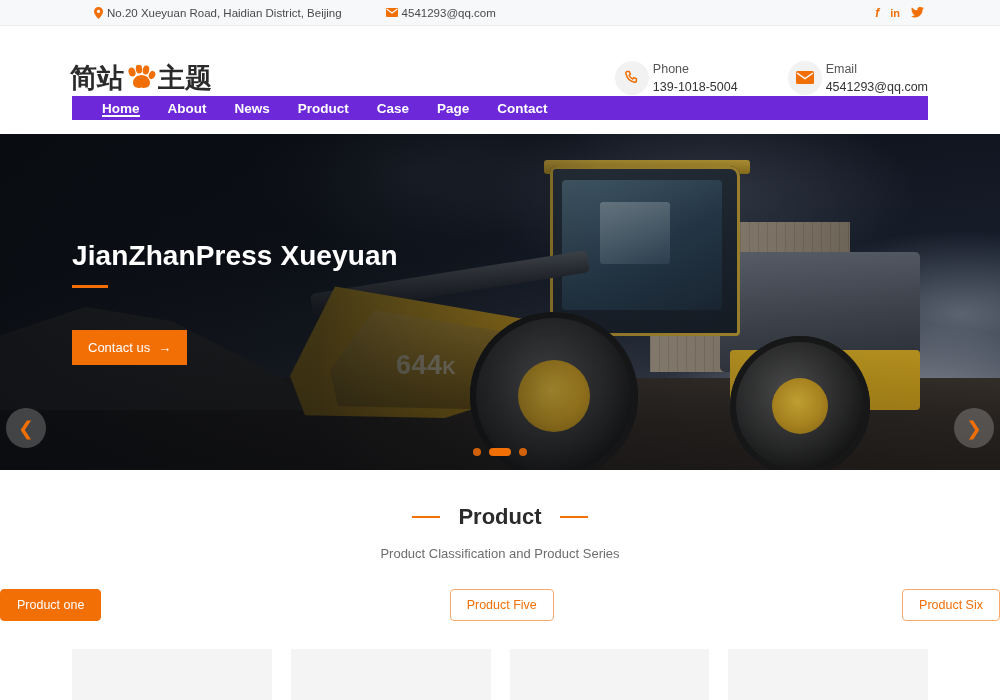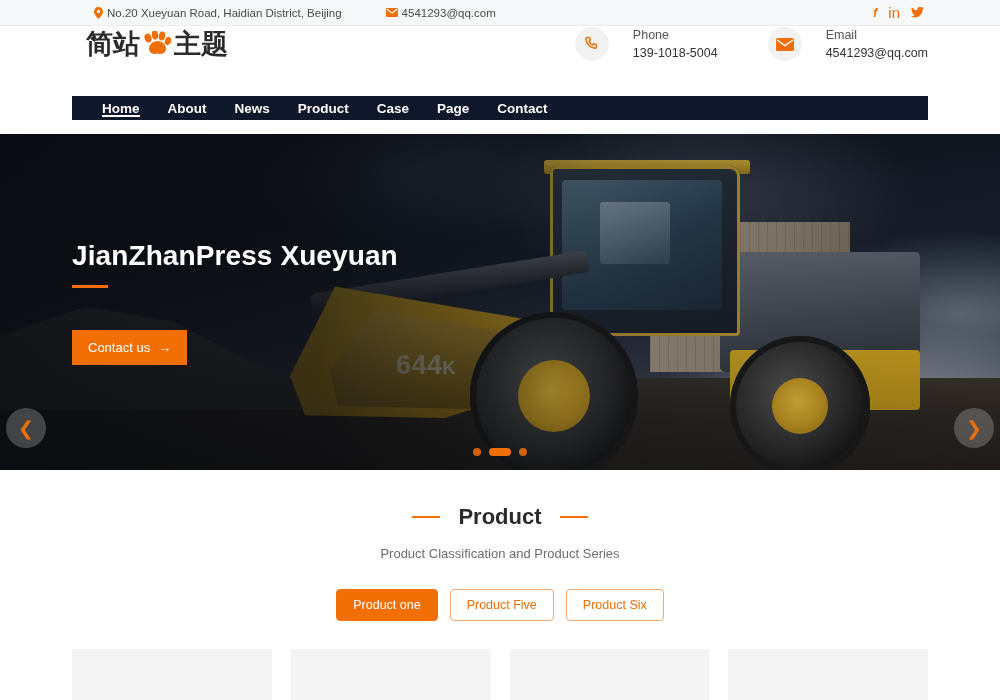--- a/index.html
+++ b/index.html
@@ -26,41 +26,40 @@
   .tb-ico{ color:#f26f06; display:inline-flex; align-items:center; }
   .tb-spacer{ flex:1; }
   .socials{ display:flex; align-items:center; gap:11px; padding-right:60px;}
   .socials span{ color:#f26f06; font-size:12px; display:inline-flex; align-items:center;}
 
   
   .header{
     height:70px;
     background:#fff;
     display:flex;
-    align-items:flex-start;
+    align-items:flex-end;
     padding:0 70px;
-    margin-left:16px;
   }
   .logo{ display:flex; align-items:center; font-size:27px; font-weight:600; color:#2b2b2b; letter-spacing:0px;}
   .logo .paw{ margin:0 2px; display:inline-flex; align-items:center;}
   .header-spacer{ flex:1; }
   .contact-group{ display:flex; align-items:center; gap:50px; padding-right:2px;}
-  .contact-item{ display:flex; align-items:center; gap:24px;}
+  .contact-item{ display:flex; align-items:center; gap:4px;}
   .c-circle{
     width:34px;height:34px;border-radius:50%;
     background:#f2f2f2;display:flex;align-items:center;justify-content:center;
   }
   .c-text .c-label{ font-size:12.5px; color:#555; line-height:1.45;}
   .c-text .c-value{ font-size:12.5px; color:#333; line-height:1.45;}
 
   
   .navwrap{ position:relative; height:38px; }
   .nav{
     position:absolute; left:72px; right:72px; top:0; height:24px;
-    background:#0f172a;
+    background:#6d28d9;
     display:flex; align-items:center;
     padding-left:16px; padding-right:16px;
   }
   .nav-items{ display:flex; align-items:center; height:100%; }
   .nav-item{
     position:relative;
     color:#fff; font-size:13.5px; font-weight:bold;
     padding:0 14px; height:100%;
     display:flex;align-items:center;
     cursor:pointer; white-space:nowrap;
@@ -222,21 +221,21 @@
   .dot{ width:8px;height:8px;border-radius:50%;background:#f26f06;opacity:.85;cursor:pointer;}
   .dot.active{ width:22px; border-radius:5px; opacity:1;}
 
   
   .section{ padding-top:34px; background:#fff;}
   .sec-head{ display:flex; align-items:center; justify-content:center; gap:18px;}
   .sec-dash{ width:28px; height:2px; background:#f26f06;}
   .sec-title{ font-size:22px; font-weight:bold; color:#2b2b2b;}
   .sec-sub{ text-align:center; margin-top:16px; font-size:13px; color:#6d6d6d;}
   .filters{
-    display:flex; align-items:center; justify-content:center; gap:12px;
+    display:flex; align-items:center; justify-content:space-between; gap:12px;
     margin-top:28px;
   }
   .filter{
     font-size:12.5px; padding:8px 16px; border-radius:4px;
     border:1px solid #f7a86a; color:#f26f06; background:#fff;
     cursor:pointer; white-space:nowrap;
   }
   .filter.active{ background:#f26f06; color:#fff; border-color:#f26f06;}
   .cards{
     display:flex; gap:19px; padding:0 72px; margin-top:28px;
@@ -264,21 +263,21 @@
       <svg width="12" height="9" viewBox="0 0 12 9">
           <rect width="12" height="9" rx="1" fill="#f26f06"></rect>
           <path d="M0.6 1L6 5L11.4 1" stroke="#f7f8fa" stroke-width="1.1" fill="none"></path>
         </svg>
     </span>
     <span>4541293@qq.com</span>
   </div>
   <div class="tb-spacer"></div>
   <div class="socials">
     <span style="font-weight:bold;font-style:italic;">f</span>
-    <span style="font-weight:normal;font-size:15px;">in</span>
+    <span style="font-weight:bold;font-size:11px;">in</span>
     <span>
       <svg width="13" height="11" viewBox="0 0 13 11">
           <path d="M13 1.3a5.4 5.4 0 0 1-1.5.4A2.7 2.7 0 0 0 12.7.2a5.3 5.3 0 0 1-1.7.6A2.66 2.66 0 0 0 6.4 3.2 7.5 7.5 0 0 1 .9.4a2.66 2.66 0 0 0 .8 3.5A2.6 2.6 0 0 1 .5 3.6a2.66 2.66 0 0 0 2.1 2.6 2.7 2.7 0 0 1-1.2 0 2.66 2.66 0 0 0 2.5 1.8A5.3 5.3 0 0 1 0 9.2a7.5 7.5 0 0 0 4 1.2c4.9 0 7.6-4.1 7.6-7.6v-.3A5.4 5.4 0 0 0 13 1.3z" fill="#f26f06"></path>
         </svg>
     </span>
   </div>
 </div>
 
 <div class="header">
   <div class="logo">

